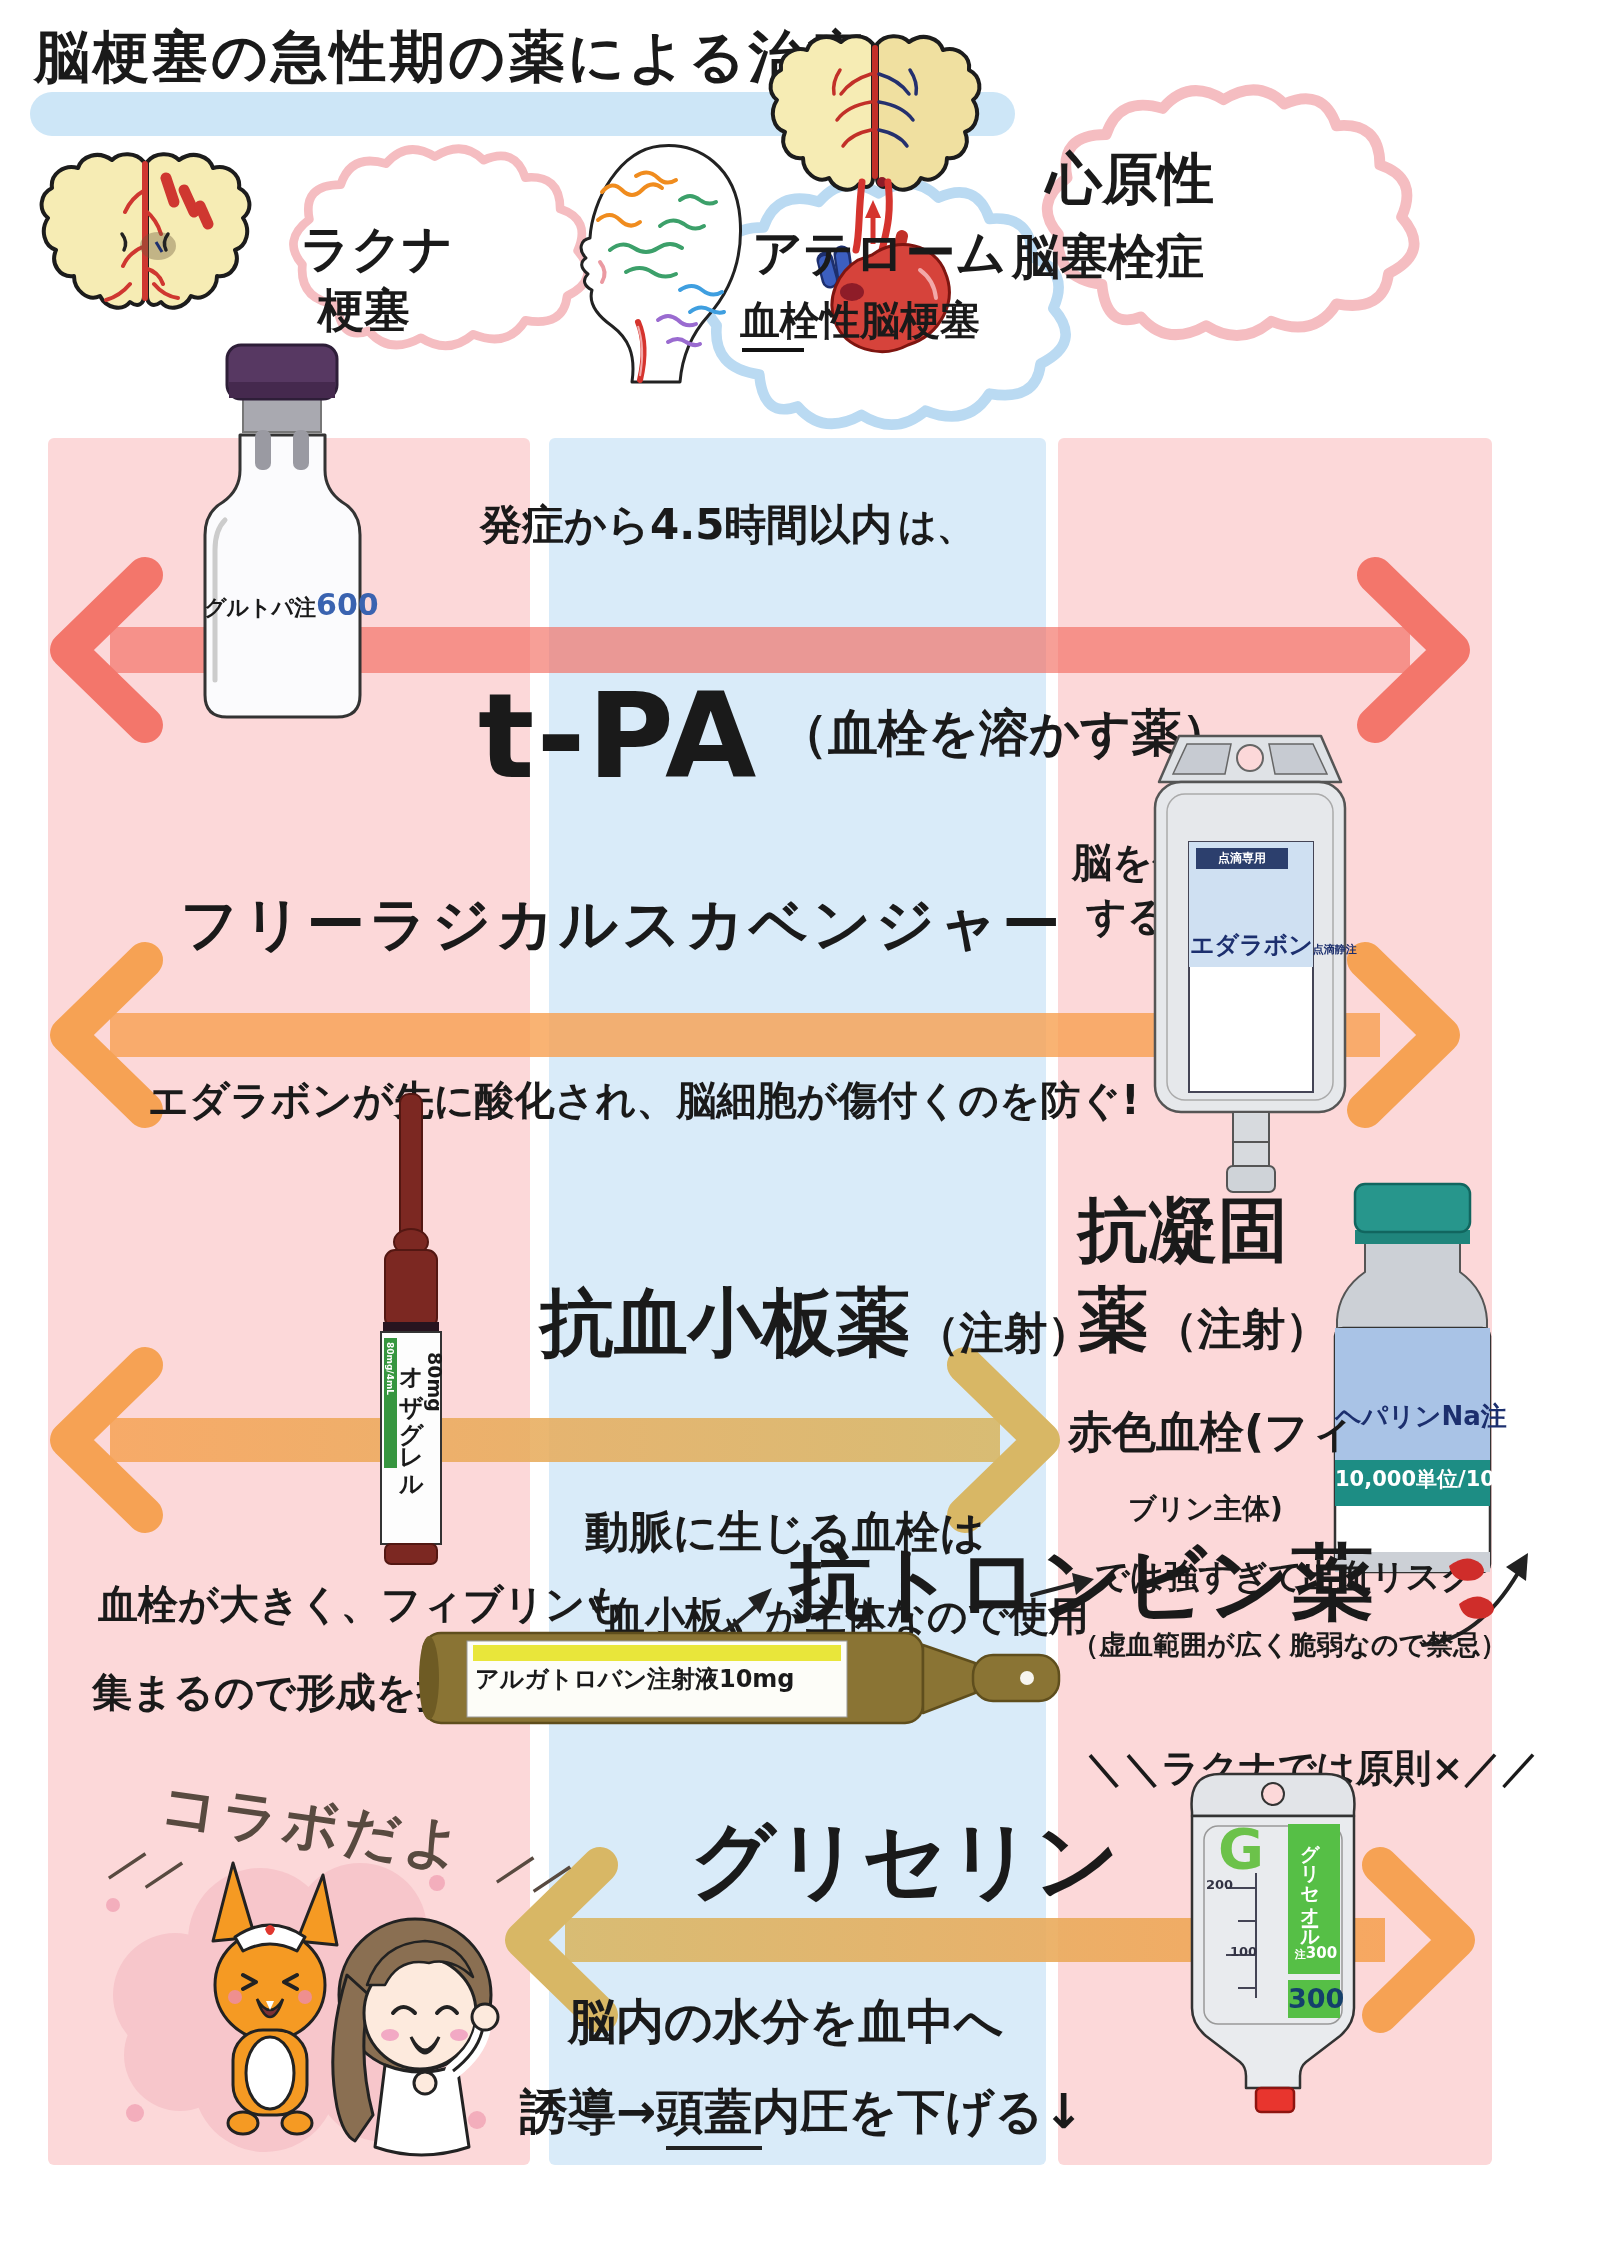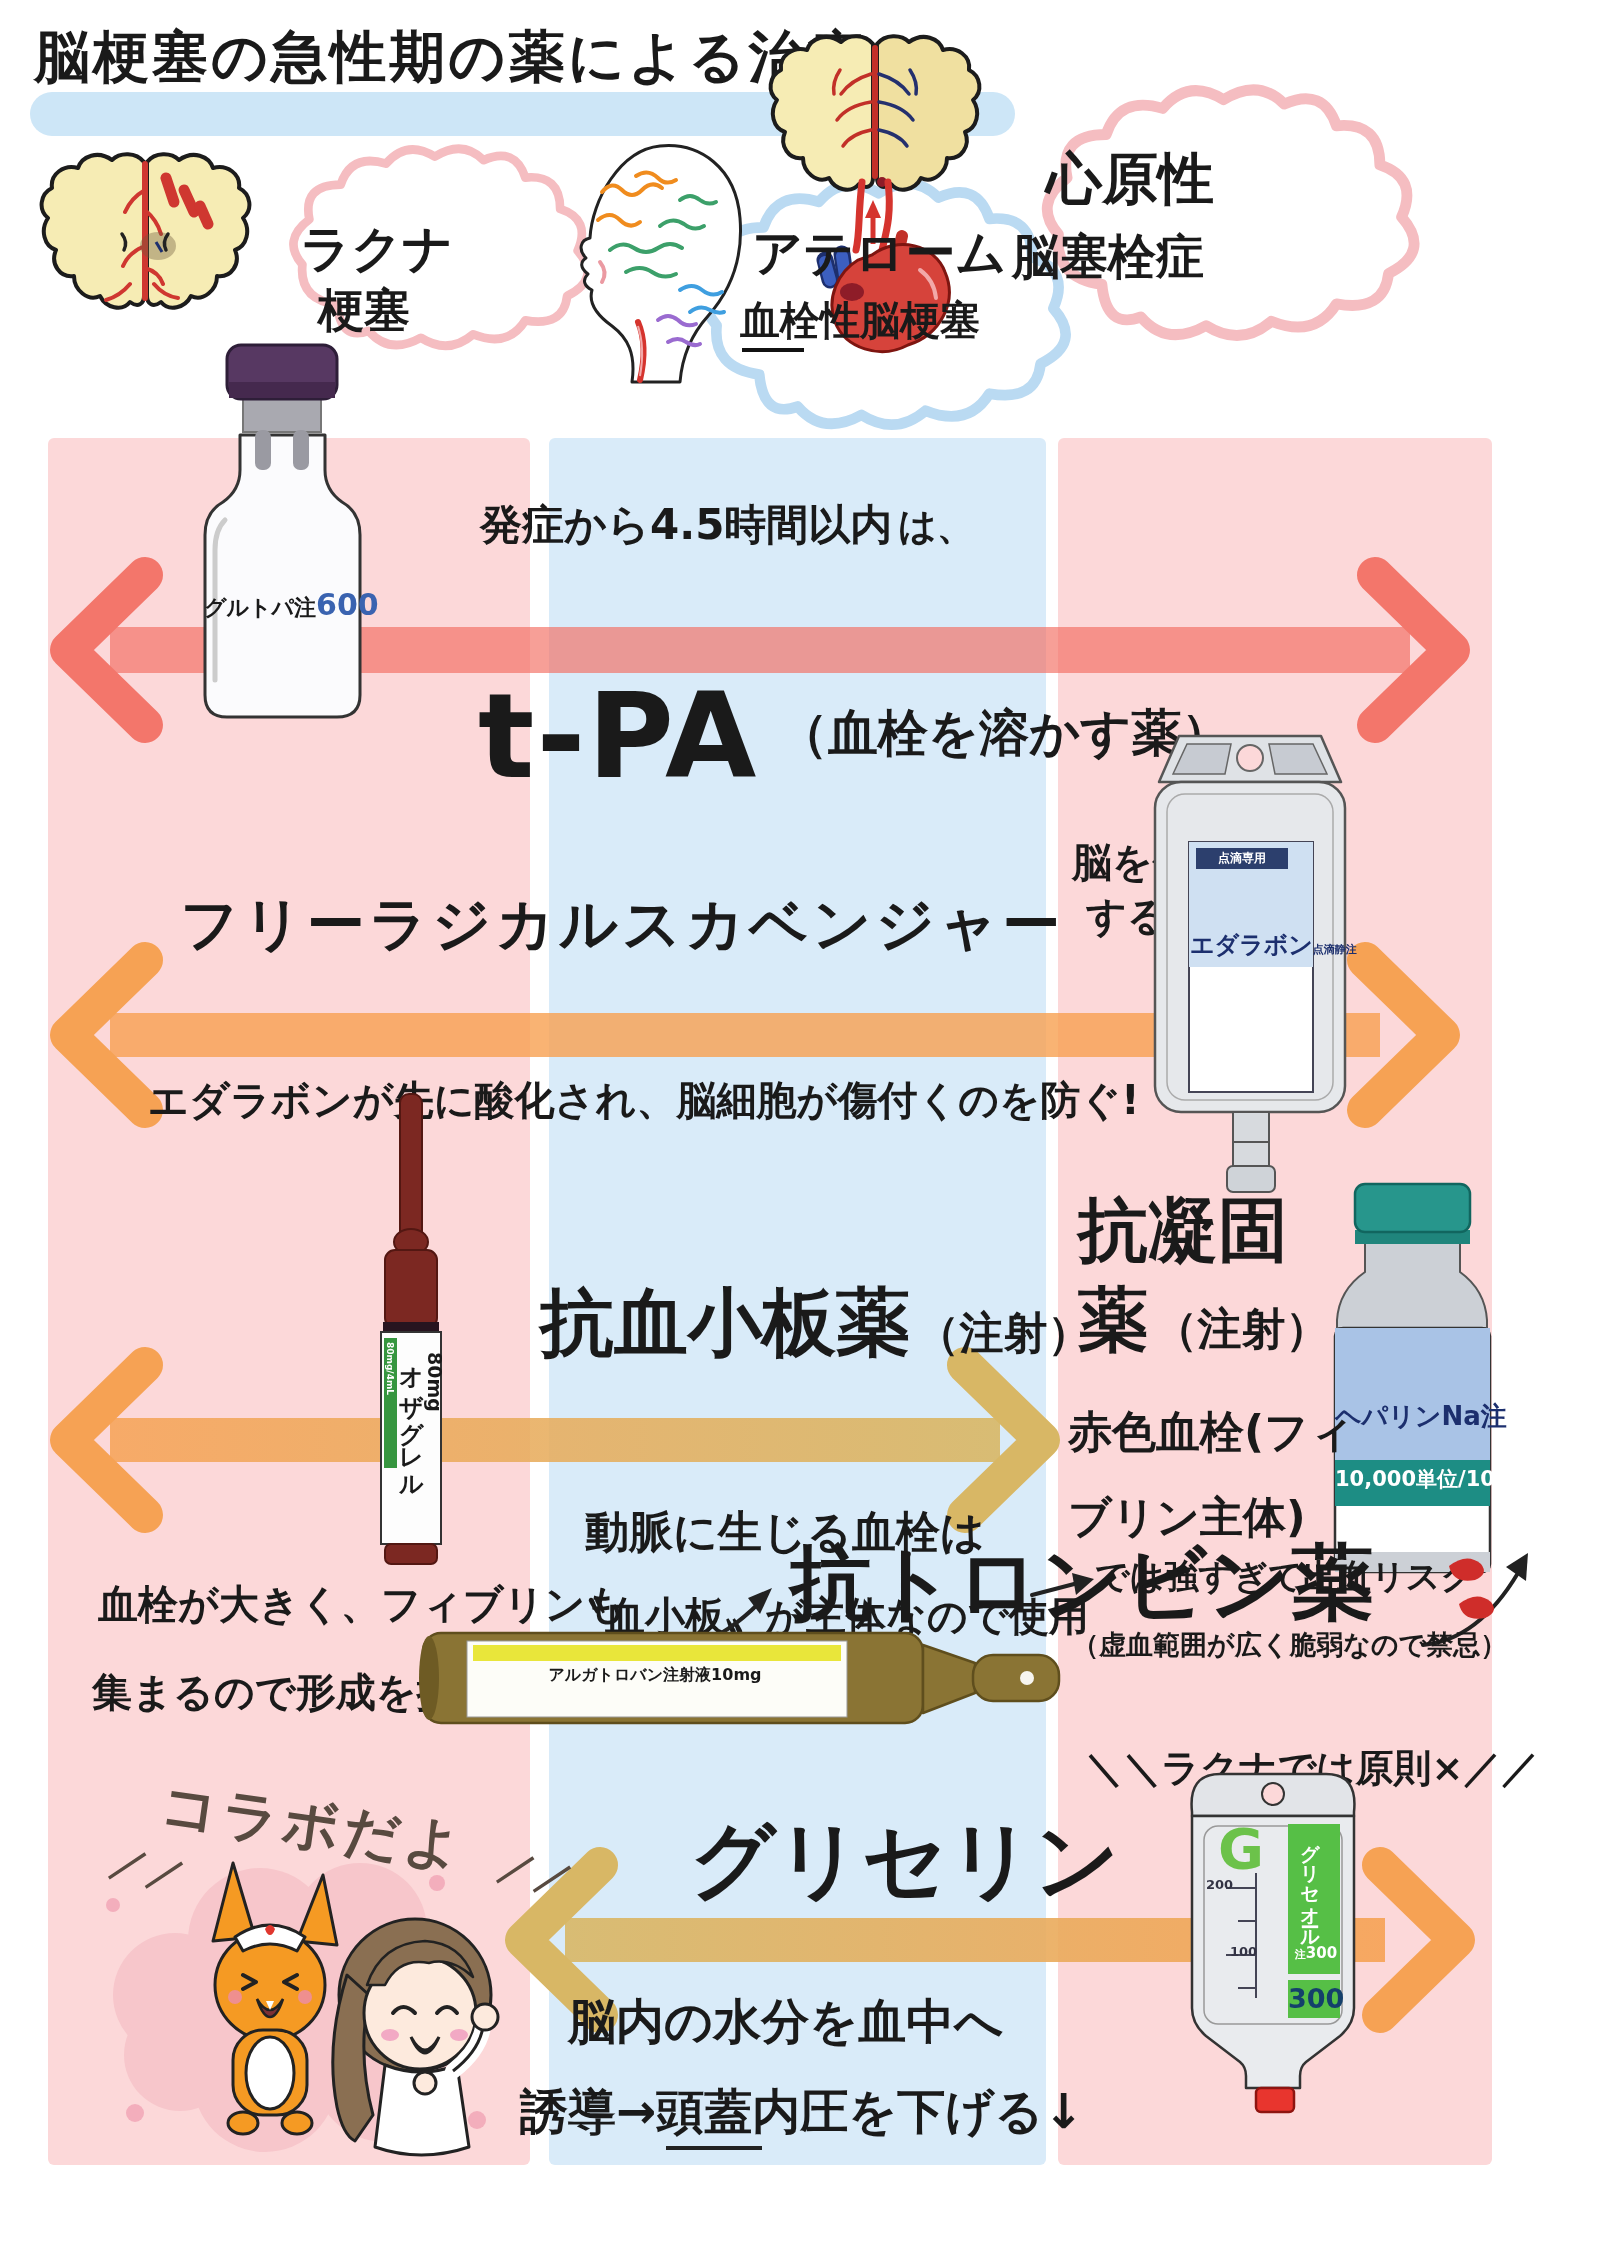--- a/index.html
+++ b/index.html
@@ -210,21 +210,21 @@
     <rect x="10" y="148" width="155" height="244" rx="8" fill="#fff" stroke="#333" stroke-width="2.5"></rect>
     <rect x="10" y="148" width="155" height="132" fill="#a9c3e6"></rect>
     <rect x="10" y="280" width="155" height="46" fill="#1d8d84"></rect>
     <rect x="10" y="372" width="155" height="20" fill="#ccd0d6"></rect>
     <rect x="30" y="50" width="115" height="14" fill="#1f857c"></rect>
     <rect x="30" y="4" width="115" height="48" rx="10" fill="#27968c" stroke="#11665f" stroke-width="2.5"></rect>
   </svg>
   <div class="txt" style="left:1335px;top:1402px;width:150px;text-align:center;font-size:26px;color:#1c2f6e;">ヘパリンNa注</div>
   <div class="txt" style="left:1335px;top:1468px;width:150px;text-align:center;font-size:21px;color:#fff;">10,000単位/10</div>
   <div class="txt" style="left:1068px;top:1408px;font-size:44px;">赤色血栓(フィ</div>
-  <div class="txt" style="left:1068px;top:1494px;font-size:43px;">ブリン主体)</div>
+  <div class="txt" style="left:1128px;top:1494px;font-size:28px;">ブリン主体)</div>
 
   <div class="txt" style="left:98px;top:1582px;font-size:40px;">血栓が大きく、フィブリンも</div>
   <div class="txt" style="left:92px;top:1670px;font-size:40px;">集まるので形成を抑制！</div>
   <svg class="abs" style="left:690px;top:1580px;" width="90" height="80" viewBox="0 0 90 80">
     <path d="M6,66 Q40,52 68,24" stroke="#222" stroke-width="4" fill="none" stroke-linecap="round"></path>
     <polygon points="58,18 82,8 70,34" fill="#222"></polygon>
   </svg>
   <div class="txt" style="left:790px;top:1538px;font-size:82px;">抗トロンビン薬</div>
   <svg class="abs" style="left:1408px;top:1545px;" width="140" height="110" viewBox="0 0 140 110">
     <path d="M15,100 Q70,95 110,28" stroke="#222" stroke-width="4" fill="none" stroke-linecap="round"></path>
@@ -242,21 +242,21 @@
   <div class="txt" style="left:1072px;top:1630px;font-size:27px;">（虚血範囲が広く脆弱なので禁忌）</div>
   <svg class="abs" style="left:415px;top:1625px;" width="650" height="110" viewBox="0 0 650 110">
     <rect x="8" y="8" width="500" height="90" rx="18" fill="#8a7434" stroke="#5f4e1d" stroke-width="2.5"></rect>
     <ellipse cx="14" cy="53" rx="10" ry="42" fill="#6e5b24"></ellipse>
     <polygon points="508,20 560,38 560,68 508,88" fill="#8a7434" stroke="#5f4e1d" stroke-width="2.5" stroke-linejoin="round"></polygon>
     <rect x="558" y="30" width="86" height="46" rx="20" fill="#8a7434" stroke="#5f4e1d" stroke-width="2.5"></rect>
     <circle cx="612" cy="53" r="7" fill="#f7f5ef"></circle>
     <rect x="52" y="16" width="380" height="76" fill="#fdfdf8" stroke="#999" stroke-width="1"></rect>
     <rect x="58" y="20" width="368" height="16" fill="#e9e63a"></rect>
   </svg>
-  <div class="txt" style="left:475px;top:1666px;width:360px;text-align:center;font-size:16px;">アルガトロバン注射液10mg</div>
+  <div class="txt" style="left:475px;top:1666px;width:360px;font-size:24px;">アルガトロバン注射液10mg</div>
 
   <svg class="abs" style="left:85px;top:1845px;" width="420" height="320" viewBox="0 0 420 320">
     <g fill="#f7c6cb">
       <circle cx="90" cy="150" r="62"></circle>
         <circle cx="175" cy="95" r="72"></circle>
         <circle cx="275" cy="85" r="67"></circle>
       <circle cx="345" cy="150" r="62"></circle>
         <circle cx="300" cy="225" r="72"></circle>
         <circle cx="180" cy="235" r="72"></circle>
         <circle cx="95" cy="210" r="56"></circle>

